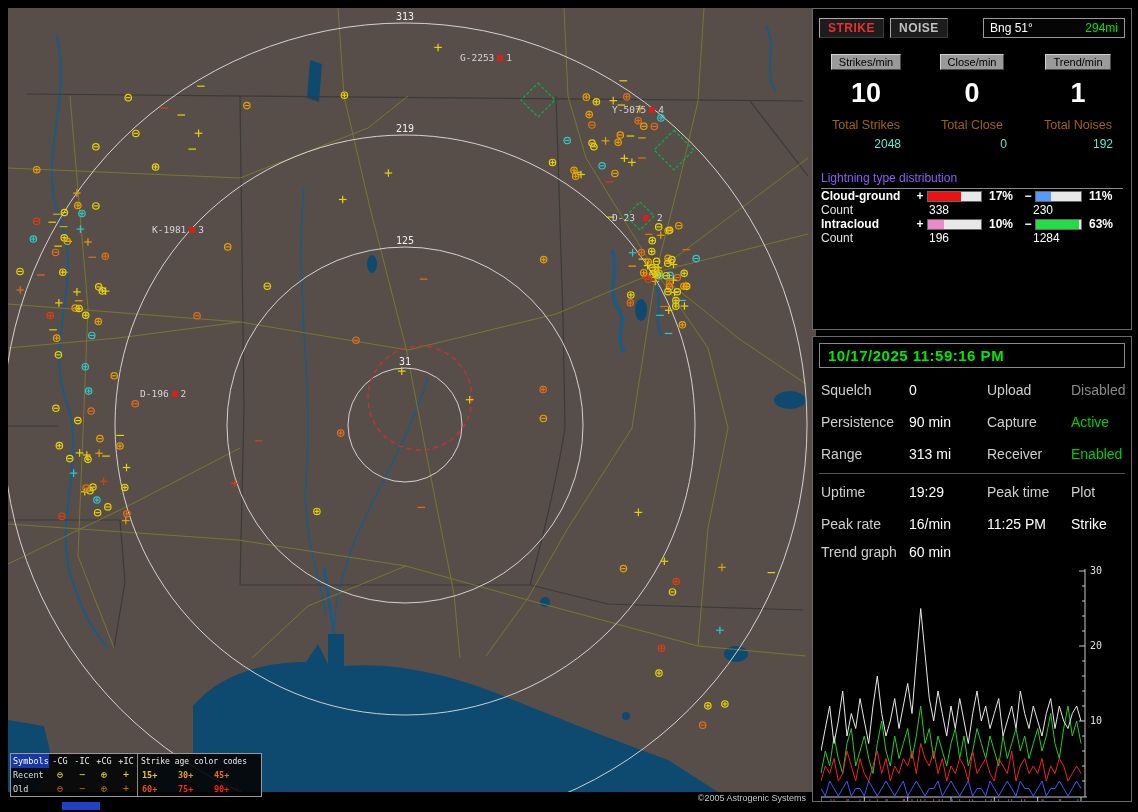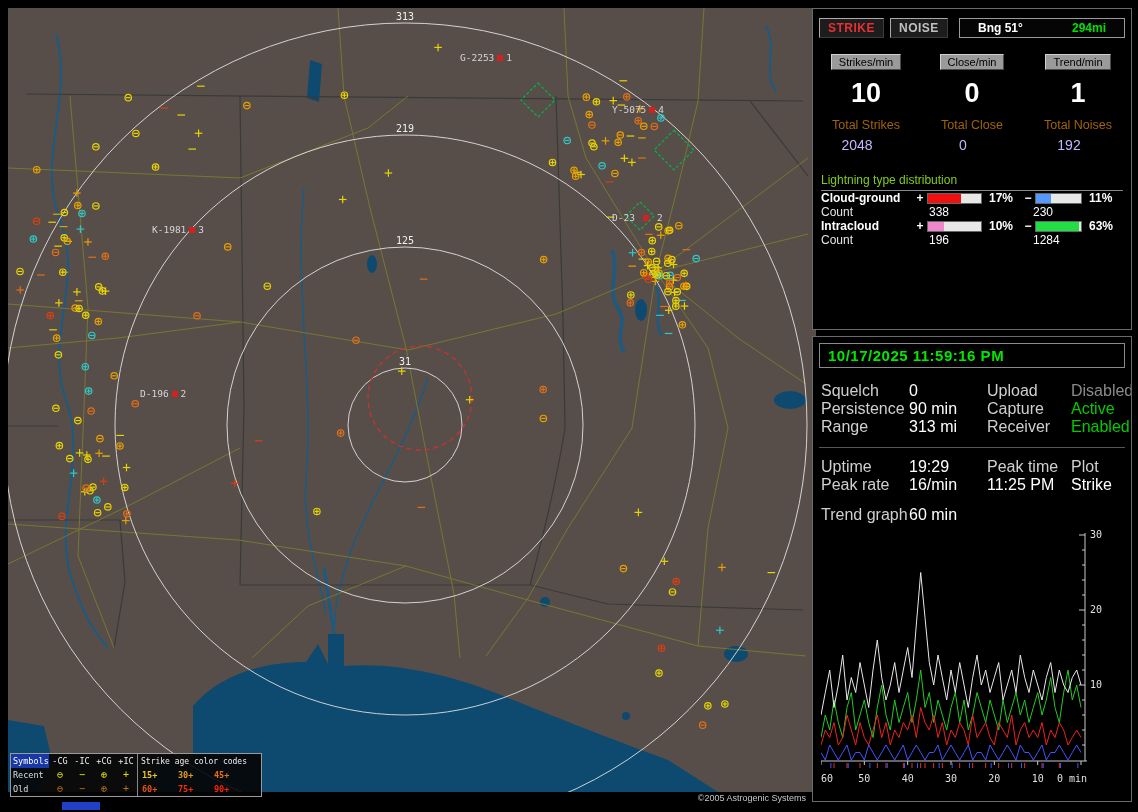--- a/index.html
+++ b/index.html
@@ -31,42 +31,42 @@
   
   #panel{position:absolute;left:812px;top:8px;width:320px;color:#d6d6d6;font-size:12px}
   .pbox{background:#000;border:1px solid #6a6a6a;overflow:hidden}
   .pbox-a{height:322px}
   .pbox-b{height:466px;margin-top:6px}
 
   .hdr-row{display:flex;align-items:center;padding:9px 6px 0}
   .btn{appearance:none;border:1px solid #aaa;border-right-color:#3a3a3a;border-bottom-color:#3a3a3a;background:#1d1d1d;font-family:"Liberation Sans",sans-serif;font-weight:bold;font-size:12px;padding:2px 8px;margin-right:6px;letter-spacing:.5px;cursor:default}
   .btn.strike{color:#e83030}
   .btn.noise{color:#c0c0c0}
-  .bng{margin-left:auto;display:flex;justify-content:space-between;align-items:center;width:166px;border:1px solid #9a9a9a;background:#050505;padding:2px 18px;font-weight:bold;color:#fff}
+  .bng{margin-left:auto;display:flex;justify-content:space-between;align-items:center;width:142px;border:1px solid #9a9a9a;background:#050505;padding:2px 6px;font-weight:normal;color:#fff}
   .bng .rng{color:#00e000}
 
   .cols3{display:grid;grid-template-columns:1fr 1fr 1fr;text-align:center}
   .chips-row{margin-top:16px}
   .chip{display:inline-block;background:#9a9a9a;color:#000;font-size:11px;padding:1px 7px;border:1px solid #d0d0d0;border-right-color:#4a4a4a;border-bottom-color:#4a4a4a}
   .rate{font-size:27px;font-weight:bold;color:#fff;padding-top:8px}
   .tlabel{font-size:12.5px;color:#a16207;padding-top:9px}
-  .tvalue{font-size:14px;color:#c4b5fd;padding:5px 18px 0 0}
-
-  .dist-title{margin:20px 8px 0;padding-bottom:3px;border-bottom:1px solid #8a8a8a;font-size:12px;color:#84cc16}
+  .tvalue{font-size:12px;color:#5eead4;text-align:right;padding:5px 18px 0 0}
+
+  .dist-title{margin:20px 8px 0;padding-bottom:3px;border-bottom:1px solid #8a8a8a;font-size:12px;color:#8b5cf6}
   .dist-row{display:grid;grid-template-columns:92px 14px 58px 36px 14px 50px auto;align-items:center;padding-left:8px;}
   .dlabel{font-weight:bold;color:#fff}
   .sign{text-align:center;color:#fff;font-weight:bold}
   .bar{height:11px;background:#e8e8e8;border:1px solid #666;position:relative;margin-right:3px}
   .bar i{position:absolute;left:0;top:0;bottom:0;display:block}
   .pct{font-weight:bold;color:#fff;padding-left:4px}
   .count-row{display:grid;grid-template-columns:92px 104px auto;padding-left:8px;color:#e4e4e4}
   .count-row .cnt{padding-left:16px;color:#fff}
 
   .date{margin:6px;border:1px solid #8a8a8a;padding:3px 8px;color:#00e800;font-weight:bold;font-size:15px;letter-spacing:.5px}
-  .grid4{display:grid;grid-template-columns:88px 78px 84px auto;row-gap:0;padding:8px 8px 2px;font-size:16px;align-items:center}
+  .grid4{display:grid;grid-template-columns:88px 78px 84px auto;row-gap:16px;padding:8px 8px 2px;font-size:14px;align-items:center}
   .lbl{color:#cfcfcf}
   .val{color:#fff}
   .val.dim{color:#8a8a8a}
   .val.green{color:#00cc00}
   hr{border:none;border-top:1px solid #555;margin:9px 6px 2px}
   .trendrow{padding-top:10px}
   .graph{margin:4px 8px 0}
 </style>
 </head>
 <body>

